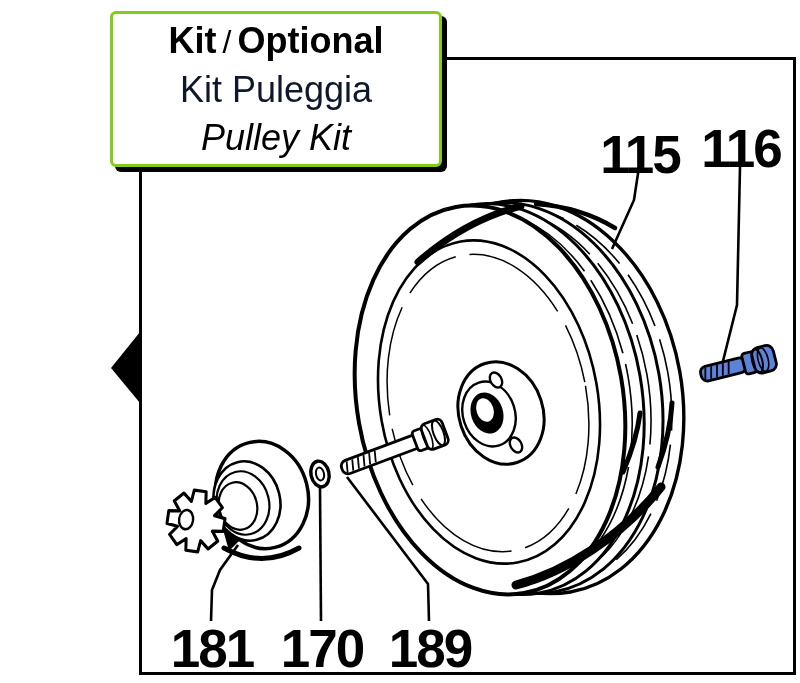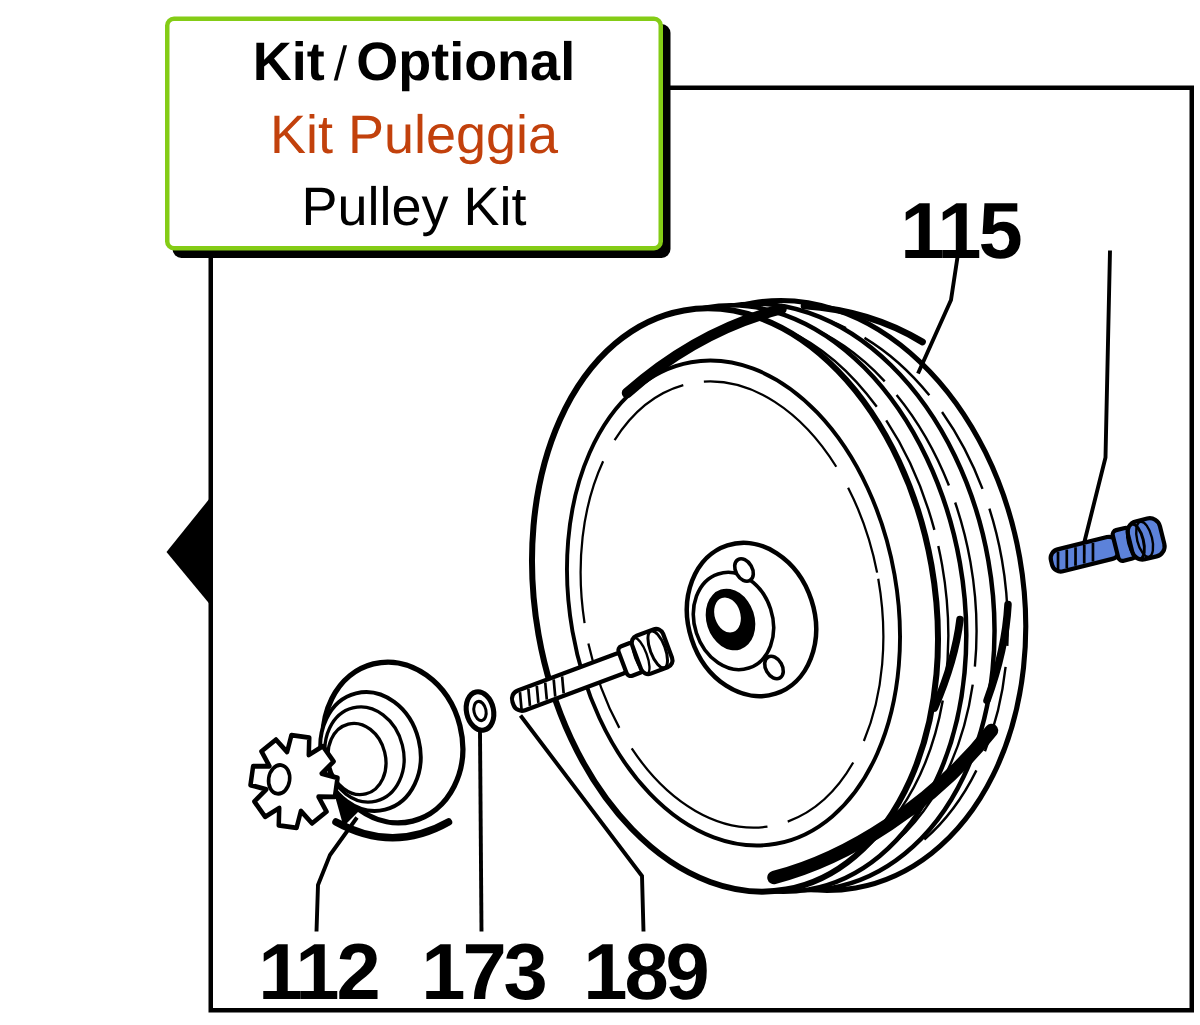--- a/index.html
+++ b/index.html
@@ -15,22 +15,22 @@
   }
   .kit-box{
     position:absolute;left:110px;top:11px;width:326px;height:150px;
     background:#fff;border:3px solid #84cc16;border-radius:6px;
     box-shadow:5px 5px 0 0 #000;
     display:flex;flex-direction:column;justify-content:center;align-items:center;
     text-align:center;z-index:5;
   }
   .kit-line1{font-size:36px;font-weight:700;line-height:48px;color:#000;}
   .kit-sep{font-weight:400;font-size:32px;padding:0 6px;}
-  .kit-line2{font-size:36px;font-weight:400;line-height:48px;color:#c2410c;}
-  .kit-line3{font-size:36px;font-weight:400;line-height:48px;color:#000;}
+  .kit-line2{font-size:36px;font-weight:400;line-height:48px;color:#0f172a;}
+  .kit-line3{font-size:36px;font-weight:400;font-style:italic;line-height:48px;color:#000;}
 </style>
 </head>
 <body>
 
 <div class="stage">
 
   <svg width="800" height="683" viewBox="0 0 800 683">
 
     <rect x="140.5" y="58.5" width="654" height="615" fill="#ffffff" stroke="#000" stroke-width="3"></rect>
 
@@ -129,17 +129,18 @@
     </g>
   </svg>
 
   <div class="kit-box">
     <div class="kit-line1"><span>Kit</span><span class="kit-sep">/</span><span>Optional</span></div>
     <div class="kit-line2">Kit Puleggia</div>
     <div class="kit-line3">Pulley Kit</div>
   </div>
 
   <div class="part-label" style="left:640px;top:128px;">115</div>
-  <div class="part-label" style="left:212px;top:622px;">112</div>
-  <div class="part-label" style="left:322px;top:622px;">173</div>
+  <div class="part-label" style="left:741px;top:122px;">116</div>
+  <div class="part-label" style="left:212px;top:622px;">181</div>
+  <div class="part-label" style="left:322px;top:622px;">170</div>
   <div class="part-label" style="left:430px;top:622px;">189</div>
 
 </div>
 
 </body></html>

